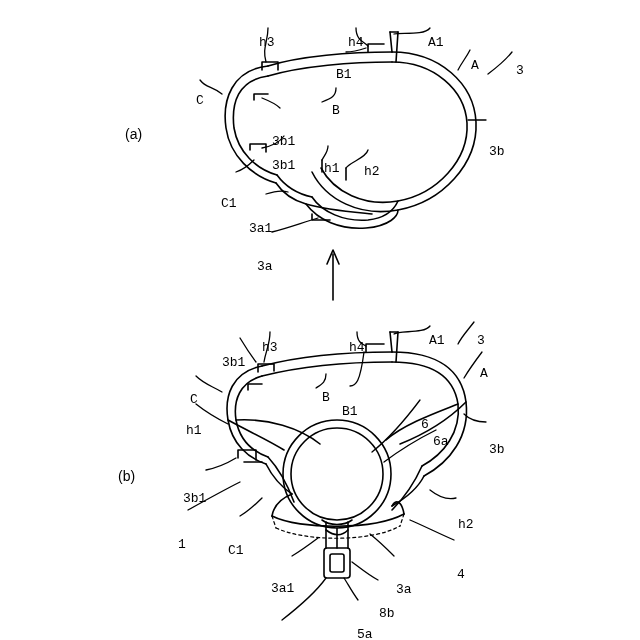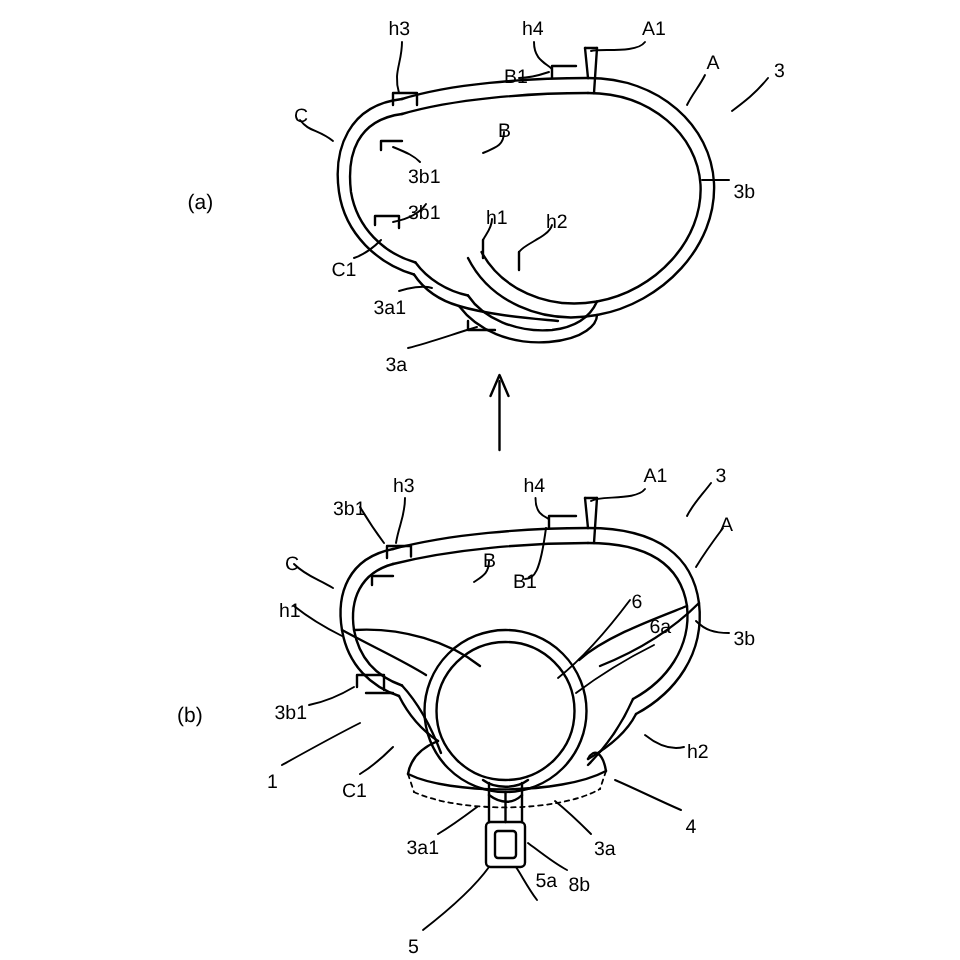--- a/index.html
+++ b/index.html
@@ -17,25 +17,26 @@
   }
   #figure-svg {
     position: absolute;
     left: 0;
     top: 0;
     width: 640px;
     height: 640px;
   }
   .lbl {
     position: absolute;
-    font-family: Liberation Sans, sans-serif;
+    font-family: Liberation Mono, monospace;
     font-size: 13px;
     color: #000000;
     white-space: nowrap;
     line-height: 1;
+    margin-top: 24px;
   }
   .panel-label {
     position: absolute;
     font-family: "Liberation Sans", sans-serif;
     font-size: 14px;
     color: #000000;
     white-space: nowrap;
   }
 </style>
 </head>
@@ -212,16 +213,16 @@
   <div class="lbl" style="left:433px; top:411px;">6a</div>
   <div class="lbl" style="left:489px; top:419px;">3b</div>
   <div class="lbl" style="left:183px; top:468px;">3b1</div>
   <div class="lbl" style="left:458px; top:494px;">h2</div>
   <div class="lbl" style="left:178px; top:514px;">1</div>
   <div class="lbl" style="left:228px; top:520px;">C1</div>
   <div class="lbl" style="left:457px; top:544px;">4</div>
   <div class="lbl" style="left:271px; top:558px;">3a1</div>
   <div class="lbl" style="left:396px; top:559px;">3a</div>
   <div class="lbl" style="left:379px; top:583px;">8b</div>
-  <div class="lbl" style="left:357px; top:580px;">5a</div>
+  <div class="lbl" style="left:357px; top:604px;">5a</div>
   <div class="lbl" style="left:272px; top:624px;">5</div>
 
 </div>
 
 </body></html>

